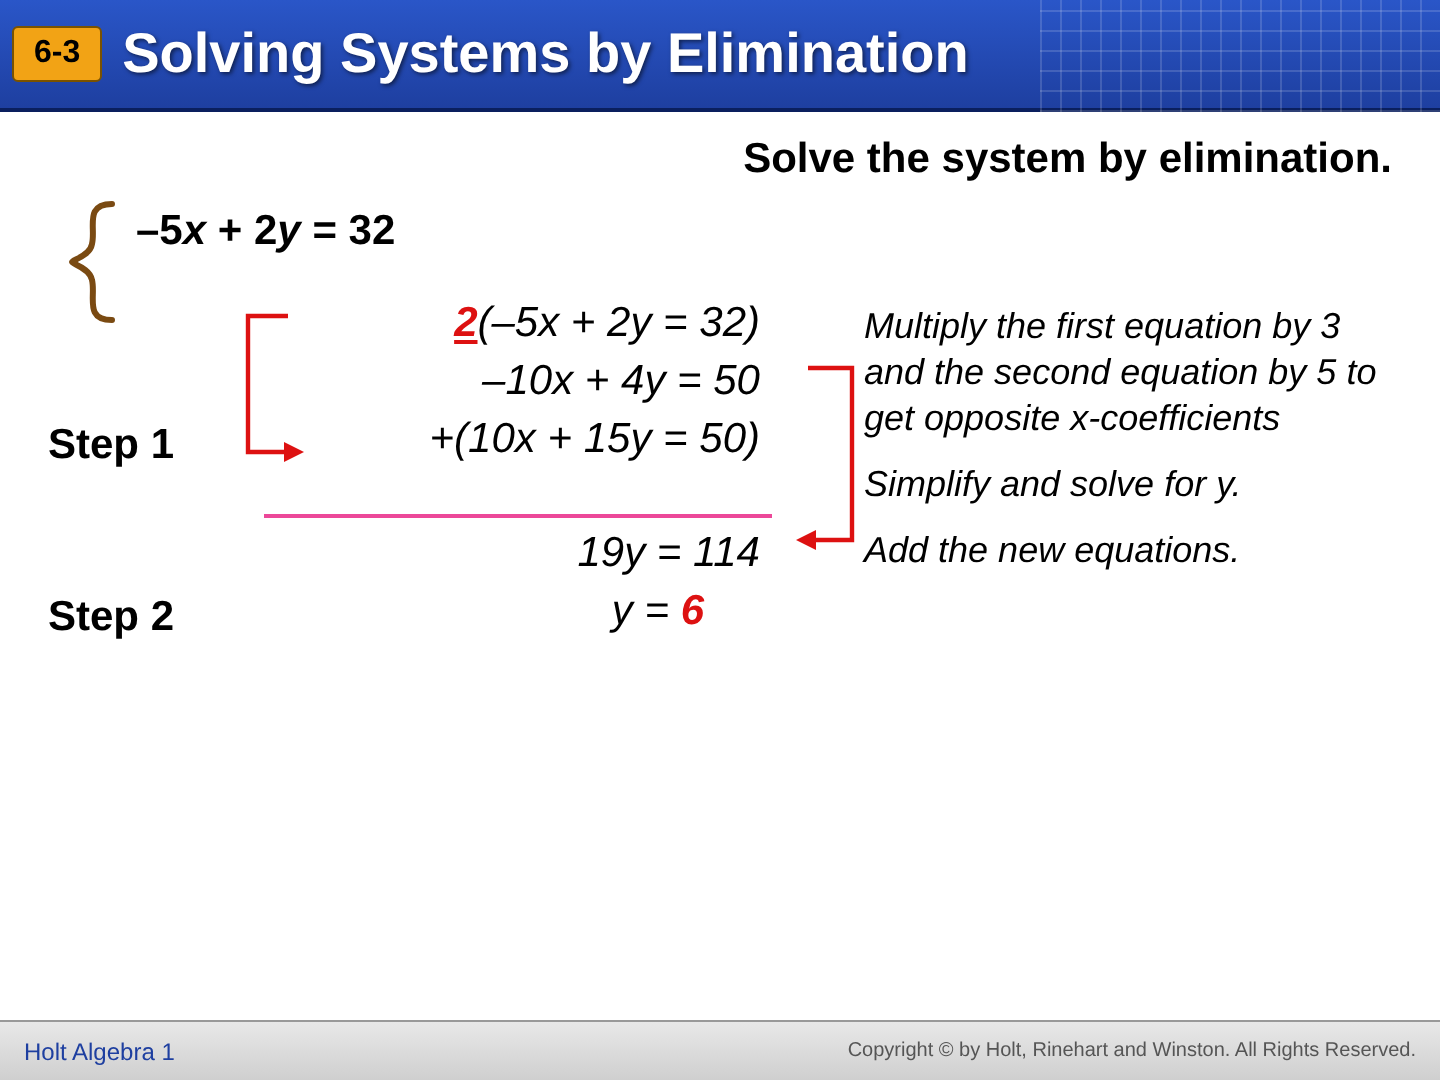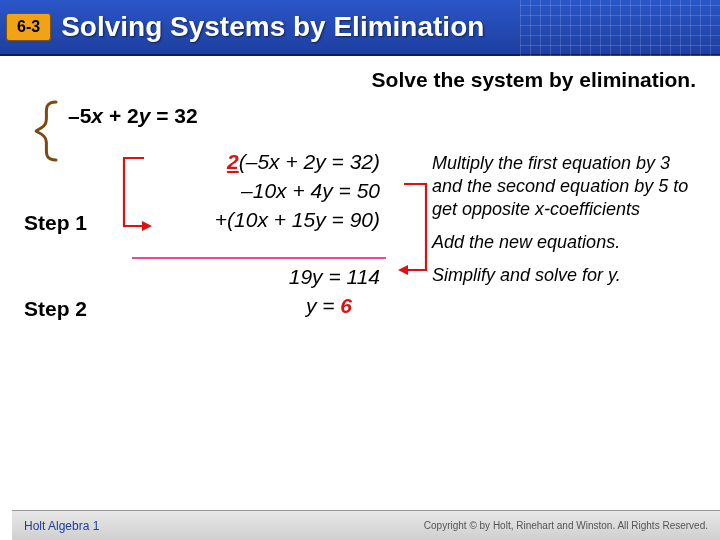--- a/index.html
+++ b/index.html
@@ -102,21 +102,21 @@
   .mult-red { color: #d11; font-weight: 700; text-decoration: underline; }
   .result-red { color: #d11; font-weight: 700; }
   .sum-line {
     border-top: 2px solid #ec4899;
     margin-top: 2px;
     padding-top: 4px;
   }
   .right-align-block { display: inline-block; text-align: right; }
   .footer {
     position: absolute;
-    bottom: 0; left: 12px; right: 0;
+    bottom: 0; left: 0; right: 0;
     height: 30px;
     background: linear-gradient(#e8e8e8,#cfcfcf);
     border-top: 1px solid #999;
     display: flex;
     align-items: center;
     justify-content: space-between;
     padding: 0 12px;
     font-size: 12px;
     color: #1e3fa0;
   }
@@ -164,41 +164,41 @@
         <path class="red-stroke" d="M6 6 L28 6 L28 92 L10 92"></path>
         <polygon class="red-fill" points="10,87 0,92 10,97"></polygon>
       </svg>
 
       <div class="step-row">
         <div class="step-label">Step 1</div>
         <div class="work">
           <div class="right-align-block" style="width:254px;">
             <div class="line"><span class="mult-red">2</span><span>(–5x + 2y = 32)</span></div>
             <div class="line">–10x + 4y = 50</div>
-            <div class="line">+(10x + 15y = 90)</div>
+            <div class="line">+(10x + 15y = 50)</div>
           </div>
         </div>
       </div>
 
       <div class="step-row" style="margin-top:20px;">
         <div class="step-label">Step 2</div>
         <div class="work">
           <div class="right-align-block sum-line step2-work-align">
             <div class="line" style="padding-right:6px;">19y = 114</div>
             <div class="line" style="padding-right:34px;"><span>y = </span><span class="result-red">6</span></div>
           </div>
         </div>
       </div>
 
     </div>
 
     <div class="right-col">
       <div class="exp">Multiply the first equation by 3 and the second equation by 5 to get opposite x-coefficients</div>
+      <div class="exp">Simplify and solve for y.</div>
       <div class="exp">Add the new equations.</div>
-      <div class="exp">Simplify and solve for y.</div>
     </div>
   </div>
 
 </div>
 
 <div class="footer">
   <div class="footer-left">Holt Algebra 1</div>
   <div class="footer-right">Copyright © by Holt, Rinehart and Winston. All Rights Reserved.</div>
 </div>
 

